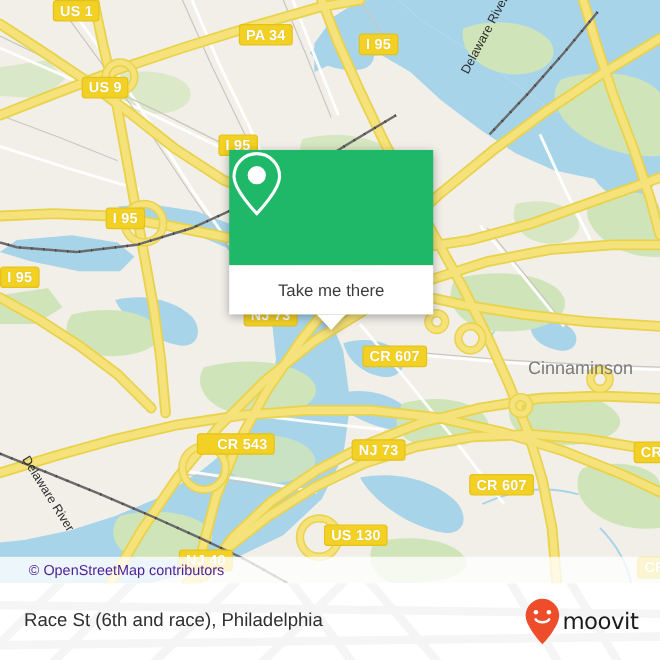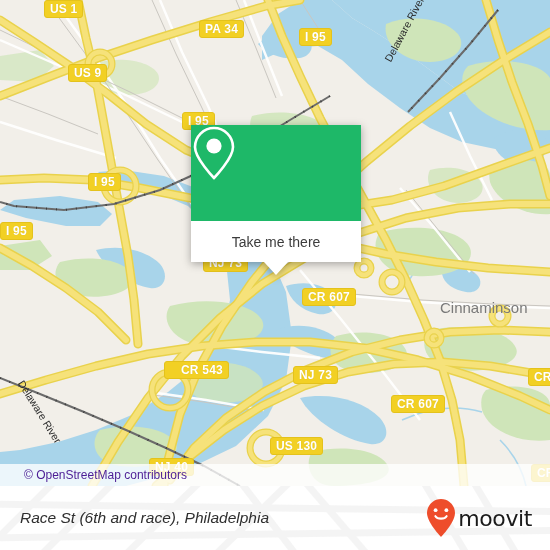--- a/index.html
+++ b/index.html
@@ -86,28 +86,28 @@
   #footer{
     position:absolute;left:0;top:486px;width:550px;height:64px;
     background:#ffffff;overflow:hidden;
     display:flex;align-items:center;
   }
   #footer-watermark{
     position:absolute;left:0;top:0;width:550px;height:64px;opacity:.085;
   }
   #footer-title{
     position:relative;z-index:2;
-    margin-left:20px;color:#2f2f2f;font-size:15.5px;white-space:nowrap;font-style:italic;
+    margin-left:20px;color:#2f2f2f;font-size:15.5px;white-space:nowrap;
   }
   #brand{
     position:absolute;right:18px;top:50%;transform:translateY(-50%);
     z-index:2;display:flex;align-items:center;
   }
   #brand-name{
-    color:#1b1b1b;font-size:22px;line-height:29px;
+    color:#1b1b1b;font-size:19px;line-height:29px;
     letter-spacing:-0.4px;margin-left:2px;
     font-family:"DejaVu Sans", sans-serif;
   }
 </style>
 </head>
 <body>
 
 <div id="app">
 
   <div id="map">

